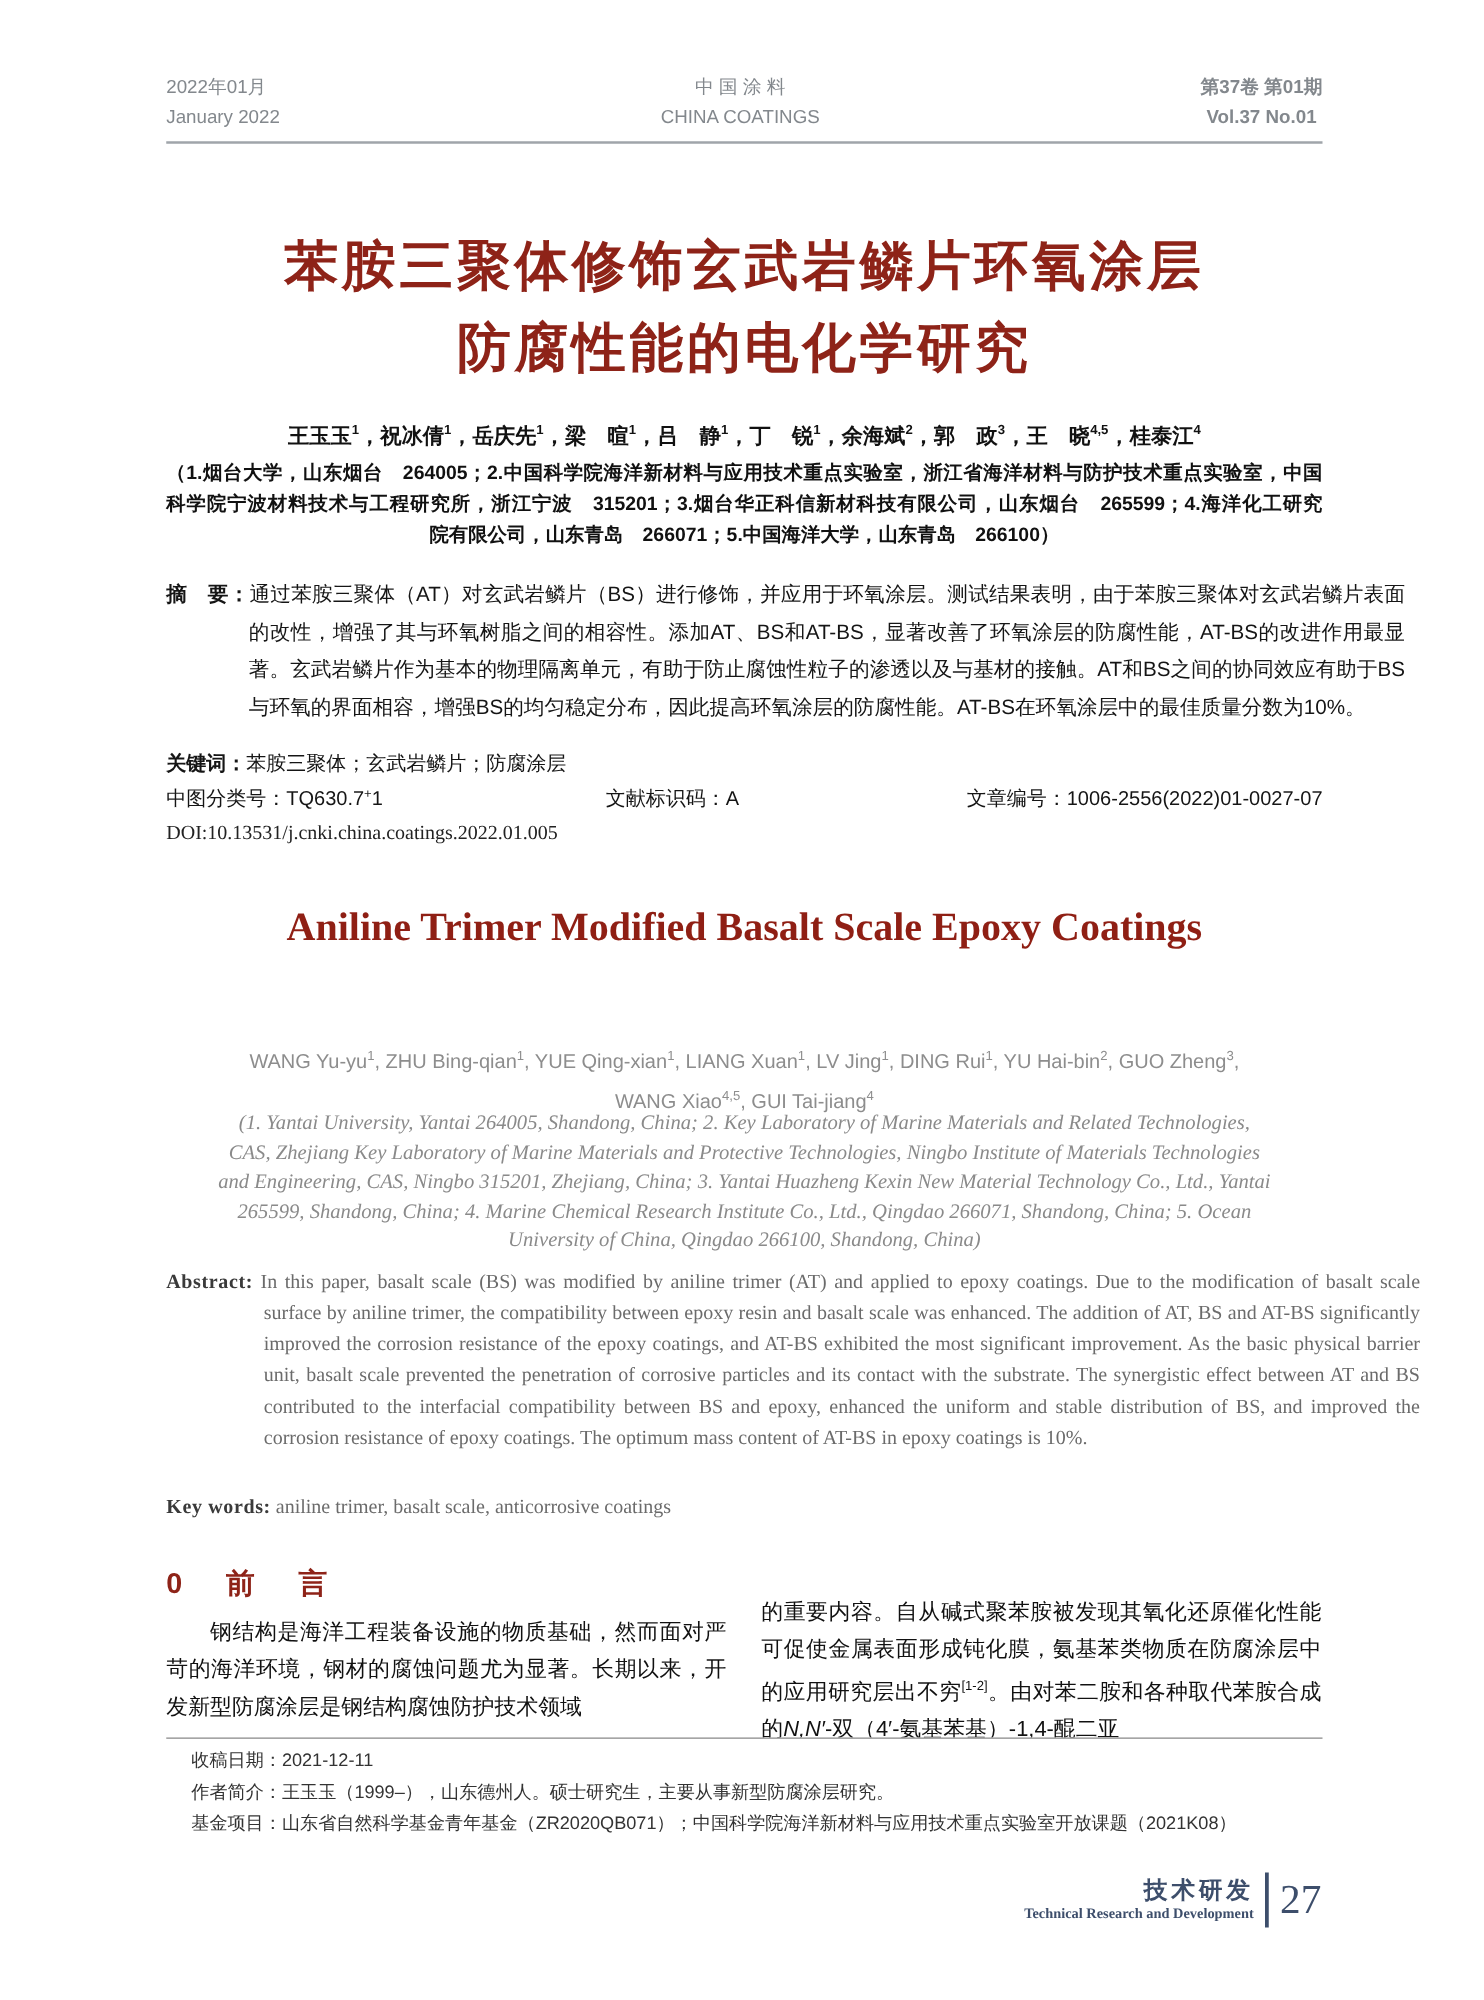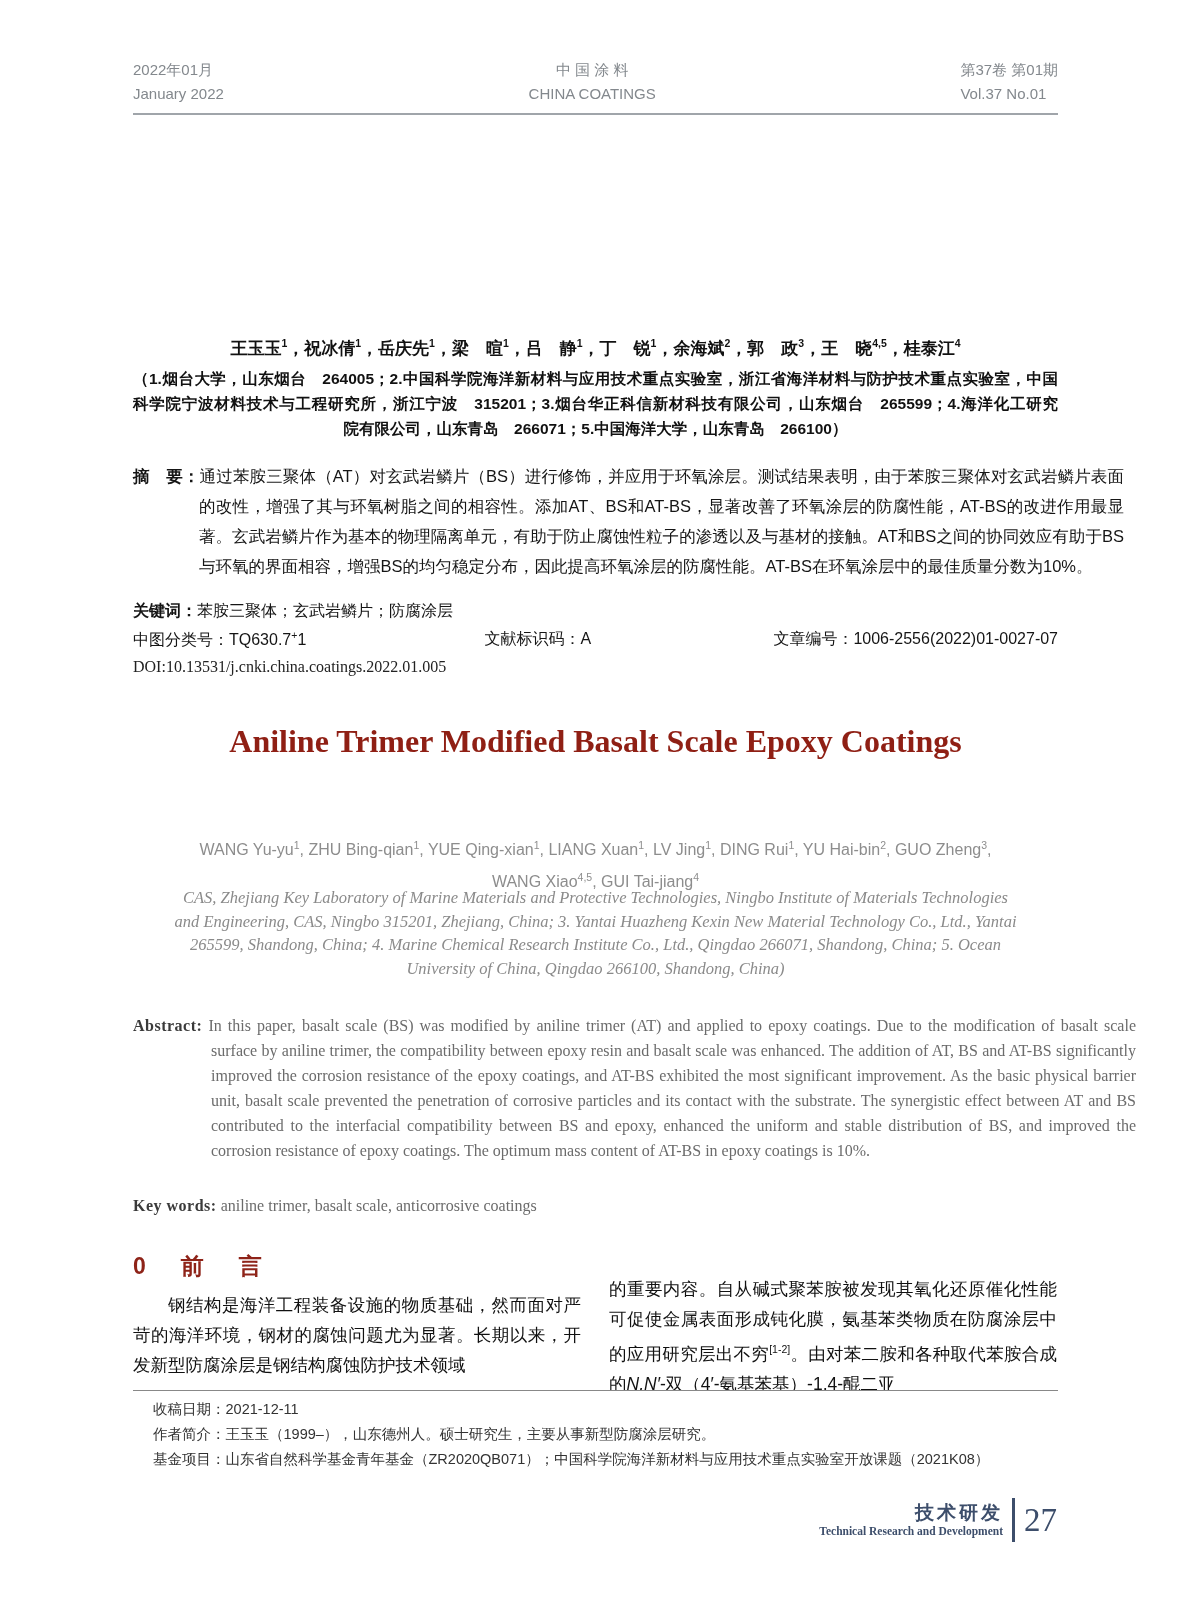--- a/index.html
+++ b/index.html
@@ -6,21 +6,21 @@
   .page{position:relative;width:1187px;height:1600px;background:#fff;overflow:hidden;
         font-family:"Liberation Sans",sans-serif;color:#1a1a1a;}
   .blk{position:absolute;left:133px;width:925px;}
 
   
   .jheader{top:58px;display:flex;justify-content:space-between;
            font-size:15px;line-height:24px;color:#83888d;
            border-bottom:2px solid #a0a5aa;padding-bottom:7px;}
   .jh-col{white-space:nowrap;}
   .jh-center{text-align:center;}
-  .jh-right{text-align:left;}
+  .jh-right{text-align:center;font-weight:bold;}
 
   
   .cn-title{top:180px;text-align:center;color:#8e2318;font-weight:bold;
             font-size:43px;line-height:66px;letter-spacing:3px;}
 
   
   .cn-authors{top:337px;text-align:center;font-size:17px;font-weight:bold;color:#111;}
   .cn-authors sup,.en-authors sup{font-size:10.5px;}
 
   
@@ -96,20 +96,24 @@
     <div class="jh-col jh-center">
       <div>中 国 涂 料</div>
       <div>CHINA COATINGS</div>
     </div>
     <div class="jh-col jh-right">
       <div>第37卷 第01期</div>
       <div>Vol.37 No.01</div>
     </div>
   </div>
 
+  <div class="blk cn-title">
+    <div>苯胺三聚体修饰玄武岩鳞片环氧涂层</div>
+    <div>防腐性能的电化学研究</div>
+  </div>
 
   <div class="blk cn-authors">
     <span><span>王玉玉</span><sup>1</sup><span>，</span></span><span><span>祝冰倩</span><sup>1</sup><span>，</span></span><span><span>岳庆先</span><sup>1</sup><span>，</span></span><span><span>梁　暄</span><sup>1</sup><span>，</span></span><span><span>吕　静</span><sup>1</sup><span>，</span></span><span><span>丁　锐</span><sup>1</sup><span>，</span></span><span><span>余海斌</span><sup>2</sup><span>，</span></span><span><span>郭　政</span><sup>3</sup><span>，</span></span><span><span>王　晓</span><sup>4,5</sup><span>，</span></span><span><span>桂泰江</span><sup>4</sup><span></span></span>
   </div>
 
   <div class="blk cn-affil">
     <div class="line-j">（1.烟台大学，山东烟台　264005；2.中国科学院海洋新材料与应用技术重点实验室，浙江省海洋材料与防护技术重点实验室，中国</div>
     <div class="line-j">科学院宁波材料技术与工程研究所，浙江宁波　315201；3.烟台华正科信新材科技有限公司，山东烟台　265599；4.海洋化工研究</div>
     <div class="line-c">院有限公司，山东青岛　266071；5.中国海洋大学，山东青岛　266100）</div>
   </div>
@@ -137,20 +141,21 @@
   <div class="blk en-authors">
     <div>
       <span><span>WANG Yu-yu</span><sup>1</sup><span>, </span></span><span><span>ZHU Bing-qian</span><sup>1</sup><span>, </span></span><span><span>YUE Qing-xian</span><sup>1</sup><span>, </span></span><span><span>LIANG Xuan</span><sup>1</sup><span>, </span></span><span><span>LV Jing</span><sup>1</sup><span>, </span></span><span><span>DING Rui</span><sup>1</sup><span>, </span></span><span><span>YU Hai-bin</span><sup>2</sup><span>, </span></span><span><span>GUO Zheng</span><sup>3</sup><span>,</span></span>
     </div>
     <div>
       <span><span>WANG Xiao</span><sup>4,5</sup><span>, </span></span><span><span>GUI Tai-jiang</span><sup>4</sup><span></span></span>
     </div>
   </div>
 
   <div class="blk en-affil">
+    <div>(1. Yantai University, Yantai 264005, Shandong, China; 2. Key Laboratory of Marine Materials and Related Technologies,</div>
     <div>CAS, Zhejiang Key Laboratory of Marine Materials and Protective Technologies, Ningbo Institute of Materials Technologies</div>
     <div>and Engineering, CAS, Ningbo 315201, Zhejiang, China; 3. Yantai Huazheng Kexin New Material Technology Co., Ltd., Yantai</div>
     <div>265599, Shandong, China; 4. Marine Chemical Research Institute Co., Ltd., Qingdao 266071, Shandong, China; 5. Ocean</div>
     <div>University of China, Qingdao 266100, Shandong, China)</div>
   </div>
 
   <div class="blk en-abstract">
     <span class="lbl">Abstract:</span> <span>In this paper, basalt scale (BS) was modified by aniline trimer (AT) and applied to epoxy coatings. Due to the modification of basalt scale surface by aniline trimer, the compatibility between epoxy resin and basalt scale was enhanced. The addition of AT, BS and AT-BS significantly improved the corrosion resistance of the epoxy coatings, and AT-BS exhibited the most significant improvement. As the basic physical barrier unit, basalt scale prevented the penetration of corrosive particles and its contact with the substrate. The synergistic effect between AT and BS contributed to the interfacial compatibility between BS and epoxy, enhanced the uniform and stable distribution of BS, and improved the corrosion resistance of epoxy coatings. The optimum mass content of AT-BS in epoxy coatings is 10%.</span>
   </div>
 

